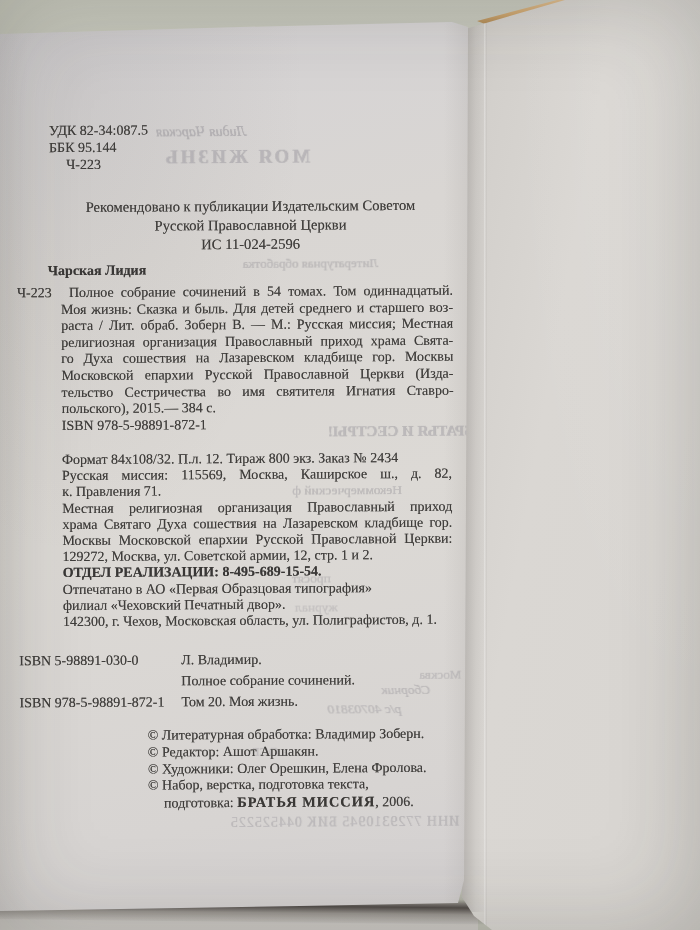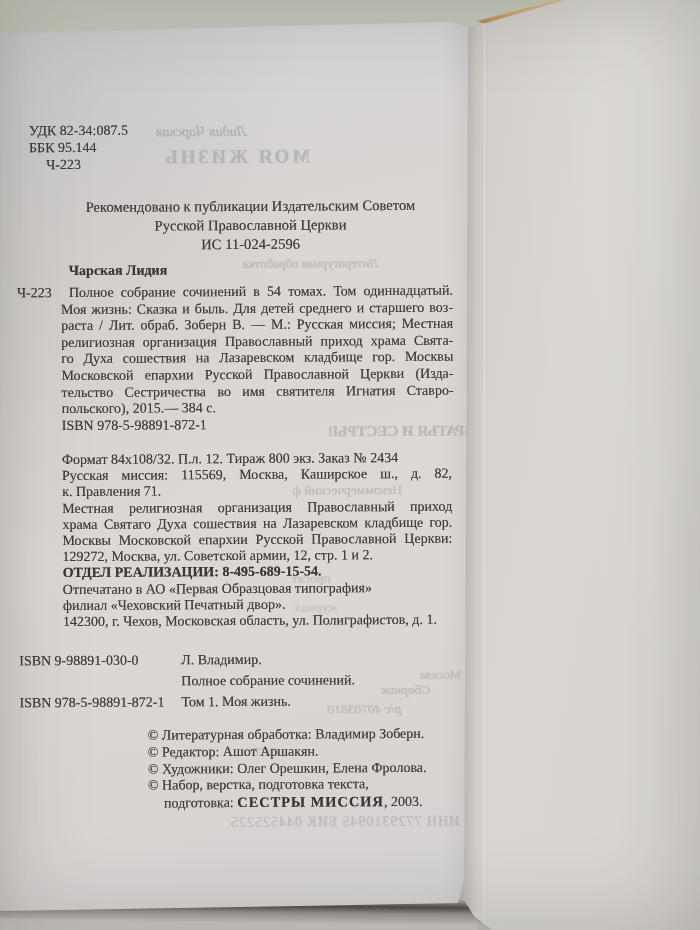--- a/index.html
+++ b/index.html
@@ -32,25 +32,25 @@
               linear-gradient(to right,rgba(120,114,110,0.06) 0%,transparent 6%,transparent 92%,rgba(110,105,102,0.16) 100%),
               linear-gradient(168deg,#d4d2d5 0%,#d9d6d3 28%,#dcd9d5 55%,#d7d4d2 84%,#d2cfd0 100%);}
   .vignette{position:absolute;inset:0;pointer-events:none;z-index:30;
             box-shadow:inset 0 0 90px rgba(40,40,34,0.22);}
   
   .content{position:absolute;inset:0;transform:rotate(-0.35deg);color:#3f3d3b;
            font-size:14px;line-height:16.5px;text-shadow:0 0 0.5px rgba(63,61,59,0.65);}
   .b{font-weight:700;color:#393736;}
   .nw{white-space:nowrap;}
   .jl{text-align:justify;text-align-last:justify;}
-  .udc{position:absolute;left:31px;top:121px;line-height:17px;}
+  .udc{position:absolute;left:51px;top:121px;line-height:17px;}
   .udc .indent{padding-left:17px;}
   .recommend{position:absolute;left:40px;top:197px;width:424px;text-align:center;
              font-size:14.6px;line-height:19px;}
-  .author{position:absolute;left:70px;top:262px;}
+  .author{position:absolute;left:49px;top:262px;}
   .biblio{position:absolute;left:18px;top:284px;width:436px;}
   .biblio .l{line-height:16.6px;}
   .biblio .first{position:relative;padding-left:52px;}
   .biblio .idx{position:absolute;left:0;top:0;}
   .biblio .body{margin-left:44px;}
   .imprint{position:absolute;left:62px;top:451px;width:390px;}
   .imprint .l{line-height:16.2px;}
   .isbn-block{position:absolute;left:18px;top:652px;}
   .isbn-block .row{height:21px;line-height:16px;white-space:nowrap;}
   .isbn-block .isbn{display:inline-block;width:162px;}
@@ -140,37 +140,37 @@
         <div class="l jl">Москвы Московской епархии Русской Православной Церкви:</div>
         <div class="l nw">129272, Москва, ул. Советской армии, 12, стр. 1 и 2.</div>
         <div class="l nw b">ОТДЕЛ РЕАЛИЗАЦИИ: 8-495-689-15-54.</div>
         <div class="l nw">Отпечатано в АО «Первая Образцовая типография»</div>
         <div class="l nw">филиал «Чеховский Печатный двор».</div>
         <div class="l nw">142300, г. Чехов, Московская область, ул. Полиграфистов, д. 1.</div>
       </div>
 
       <div class="isbn-block">
         <div class="row">
-          <span class="isbn">ISBN 9-98891-030-0</span><span>Л. Владимир.</span>
+          <span class="isbn">ISBN 5-98891-030-0</span><span>Л. Владимир.</span>
         </div>
         <div class="row">
           <span class="isbn"></span><span>Полное собрание сочинений.</span>
         </div>
         <div class="row">
-          <span class="isbn">ISBN 978-5-98891-872-1</span><span>Том 1. Моя жизнь.</span>
+          <span class="isbn">ISBN 978-5-98891-872-1</span><span>Том 20. Моя жизнь.</span>
         </div>
       </div>
 
       <div class="credits">
         <div class="nw">© Литературная обработка: Владимир Зоберн.</div>
         <div class="nw">© Редактор: Ашот Аршакян.</div>
         <div class="nw">© Художники: Олег Орешкин, Елена Фролова.</div>
         <div class="nw">© Набор, верстка, подготовка текста,</div>
         <div class="nw last">
-          <span>подготовка: </span><span class="brand">СЕСТРЫ МИССИЯ</span><span>, 2003.</span>
+          <span>подготовка: </span><span class="brand">БРАТЬЯ МИССИЯ</span><span>, 2006.</span>
         </div>
       </div>
 
     </div>
   </div>
 
   <div class="vignette"></div>
 </div>
 
 </body></html>

